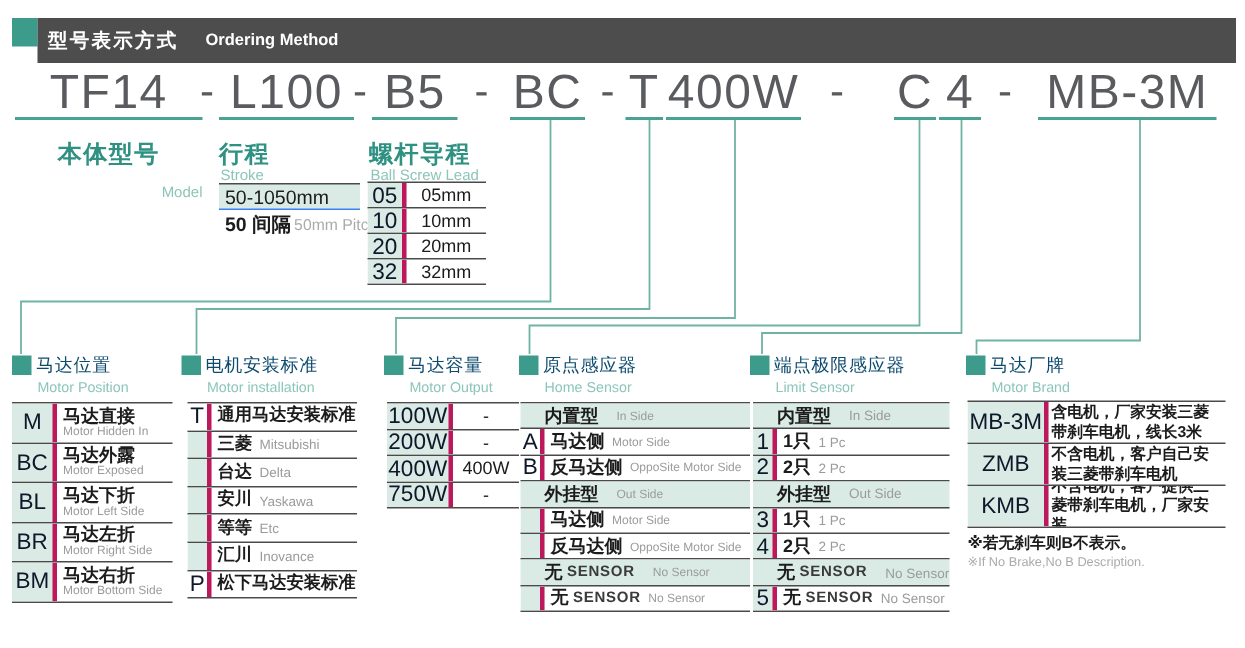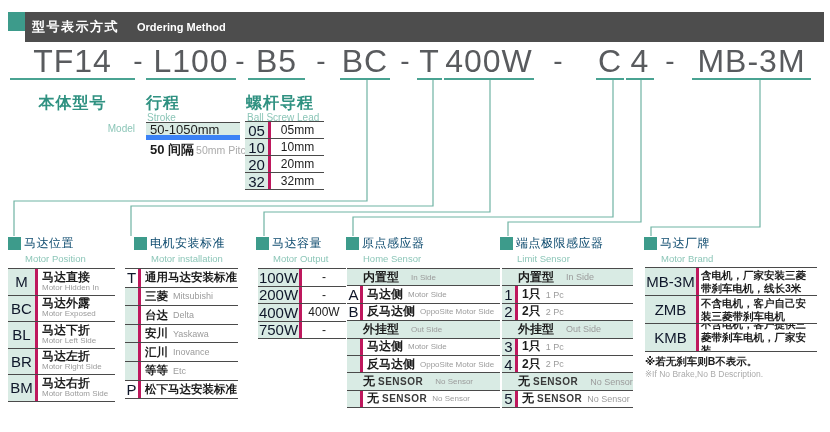--- a/index.html
+++ b/index.html
@@ -13,21 +13,21 @@
   .hdr-en{font-size:11px;font-weight:bold;margin-left:18px}
   
   .seg{position:absolute;top:44px;height:34px;line-height:34px;text-align:center;font-size:32px;
        color:#595B5E;border-bottom:2px solid #4AA392;letter-spacing:1px;white-space:nowrap}
   .dash{position:absolute;top:44px;height:34px;line-height:34px;text-align:center;font-size:28px;color:#595B5E}
   
   .lab-zh{position:absolute;font-size:16px;font-weight:bold;color:#2F9181;letter-spacing:1px;white-space:nowrap}
   .lab-en{position:absolute;font-size:10px;color:#8CC6B8;white-space:nowrap}
   
   .strow{position:absolute;left:146px;width:94px;height:18px;box-sizing:border-box;display:flex;align-items:center;padding-left:4px;white-space:nowrap}
-  .st1{top:122px;background:#D9EBE4;border-top:1px solid #4a4a4a;border-bottom:5px solid #3b82f6;font-size:13px;color:#1c1c1c}
+  .st1{top:122px;background:#D9EBE4;border-top:1px solid #4a4a4a;border-bottom:1px solid #3b82f6;font-size:13px;color:#1c1c1c}
   .st2{top:141px}
   .st2 .zh13{font-size:13px;font-weight:bold;color:#1c1c1c}
   .st2 .gray{font-size:10.5px;color:#ABABAB;margin-left:2px}
   
   .tbl{position:absolute;border-top:1px solid #4a4a4a;box-sizing:border-box;background:#fff}
   .row{display:flex;align-items:stretch;border-bottom:1px solid #4a4a4a;box-sizing:border-box;overflow:hidden}
   .code{background:#D9EBE4;border-right:3px solid #be185d;display:flex;align-items:center;justify-content:center;
         font-size:15px;color:#0f172a;box-sizing:border-box;flex:none}
   .code.white{background:#fff}
   .desc{flex:1;display:flex;flex-direction:column;justify-content:center;padding-left:4px;min-width:0}
@@ -121,21 +121,21 @@
     </div>
 </div>
 
 <div class="sec" style="left:8px;top:235px">
   <div class="sec-line1">
       <span class="sq"></span>
       <span class="sec-zh">马达位置</span>
     </div>
   <div class="sec-en">Motor Position</div>
 </div>
-<div class="sec" style="left:134px;top:235px">
+<div class="sec" style="left:121px;top:235px">
   <div class="sec-line1">
       <span class="sq"></span>
       <span class="sec-zh">电机安装标准</span>
     </div>
   <div class="sec-en">Motor installation</div>
 </div>
 <div class="sec" style="left:256px;top:235px">
   <div class="sec-line1">
       <span class="sq"></span>
       <span class="sec-zh">马达容量</span>
@@ -226,29 +226,29 @@
   <div class="row">
       <div class="code"></div>
       <div class="desc-inline">
         <span class="zh">安川</span>
         <span class="en2">Yaskawa</span>
       </div>
     </div>
   <div class="row">
       <div class="code"></div>
       <div class="desc-inline">
+        <span class="zh">等等</span>
+        <span class="en2">Etc</span>
+      </div>
+    </div>
+  <div class="row">
+      <div class="code"></div>
+      <div class="desc-inline">
         <span class="zh">汇川</span>
         <span class="en2">Inovance</span>
-      </div>
-    </div>
-  <div class="row">
-      <div class="code"></div>
-      <div class="desc-inline">
-        <span class="zh">等等</span>
-        <span class="en2">Etc</span>
       </div>
     </div>
   <div class="row">
       <div class="code white">P</div>
       <div class="desc-inline">
         <span class="zh">松下马达安装标准</span>
       </div>
     </div>
 </div>
 

